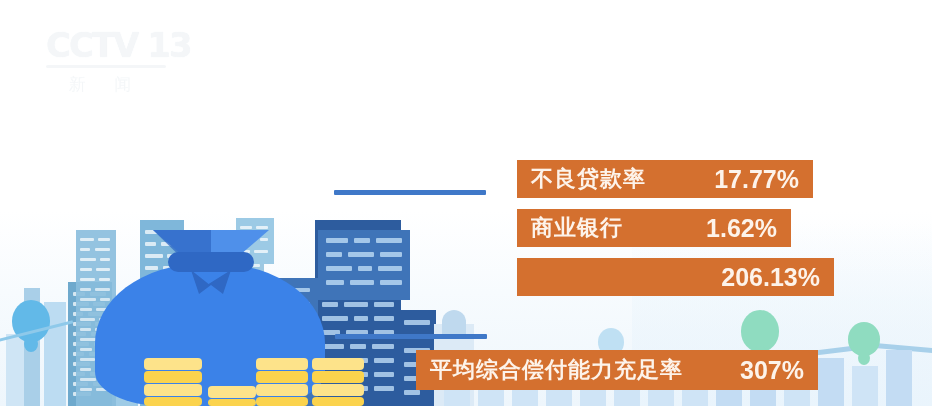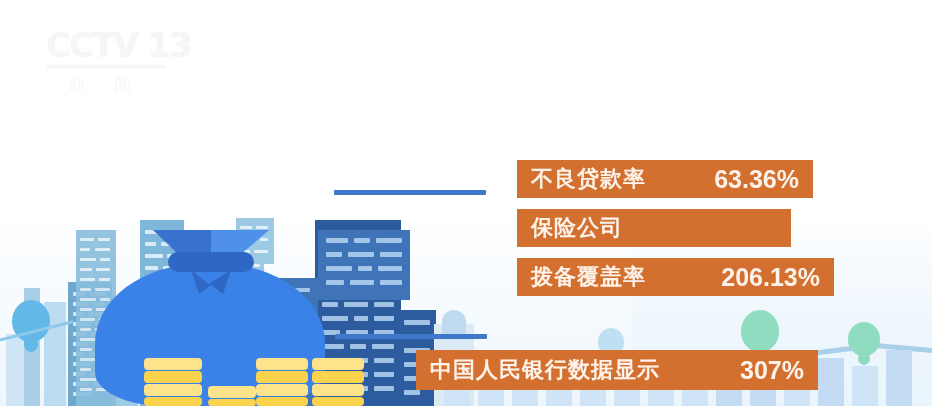--- a/index.html
+++ b/index.html
@@ -412,30 +412,30 @@
     <div class="lg1">CCTV 13</div>
     <div class="lgbar"></div>
     <div class="lg2">新 闻</div>
   </div>
 
 
   <div class="ul" style="left:334px;top:190px;width:152px;"></div>
 
   <div class="bar" style="left:517px;top:160px;width:296px;height:38px;padding:0 14px;box-sizing:border-box;">
     <span class="k">不良贷款率</span>
-    <span class="v" style="margin-left:auto;">63.36%</span>
+    <span class="v" style="margin-left:auto;">17.77%</span>
   </div>
   <div class="bar" style="left:517px;top:209px;width:274px;height:38px;padding:0 14px;box-sizing:border-box;">
-    <span class="k">保险公司</span>
+    <span class="k">商业银行</span>
+    <span class="v" style="margin-left:auto;">1.62%</span>
   </div>
   <div class="bar" style="left:517px;top:258px;width:317px;height:38px;padding:0 14px;box-sizing:border-box;">
-    <span class="k">拨备覆盖率</span>
     <span class="v" style="margin-left:auto;">206.13%</span>
   </div>
 
   <div class="ul" style="left:335px;top:334px;width:152px;"></div>
 
   <div class="bar" style="left:416px;top:350px;width:402px;height:40px;padding:0 14px;box-sizing:border-box;">
-    <span class="k">中国人民银行数据显示</span>
+    <span class="k">平均综合偿付能力充足率</span>
     <span class="v" style="margin-left:auto;">307%</span>
   </div>
 
 </div>
 
 </body></html>

